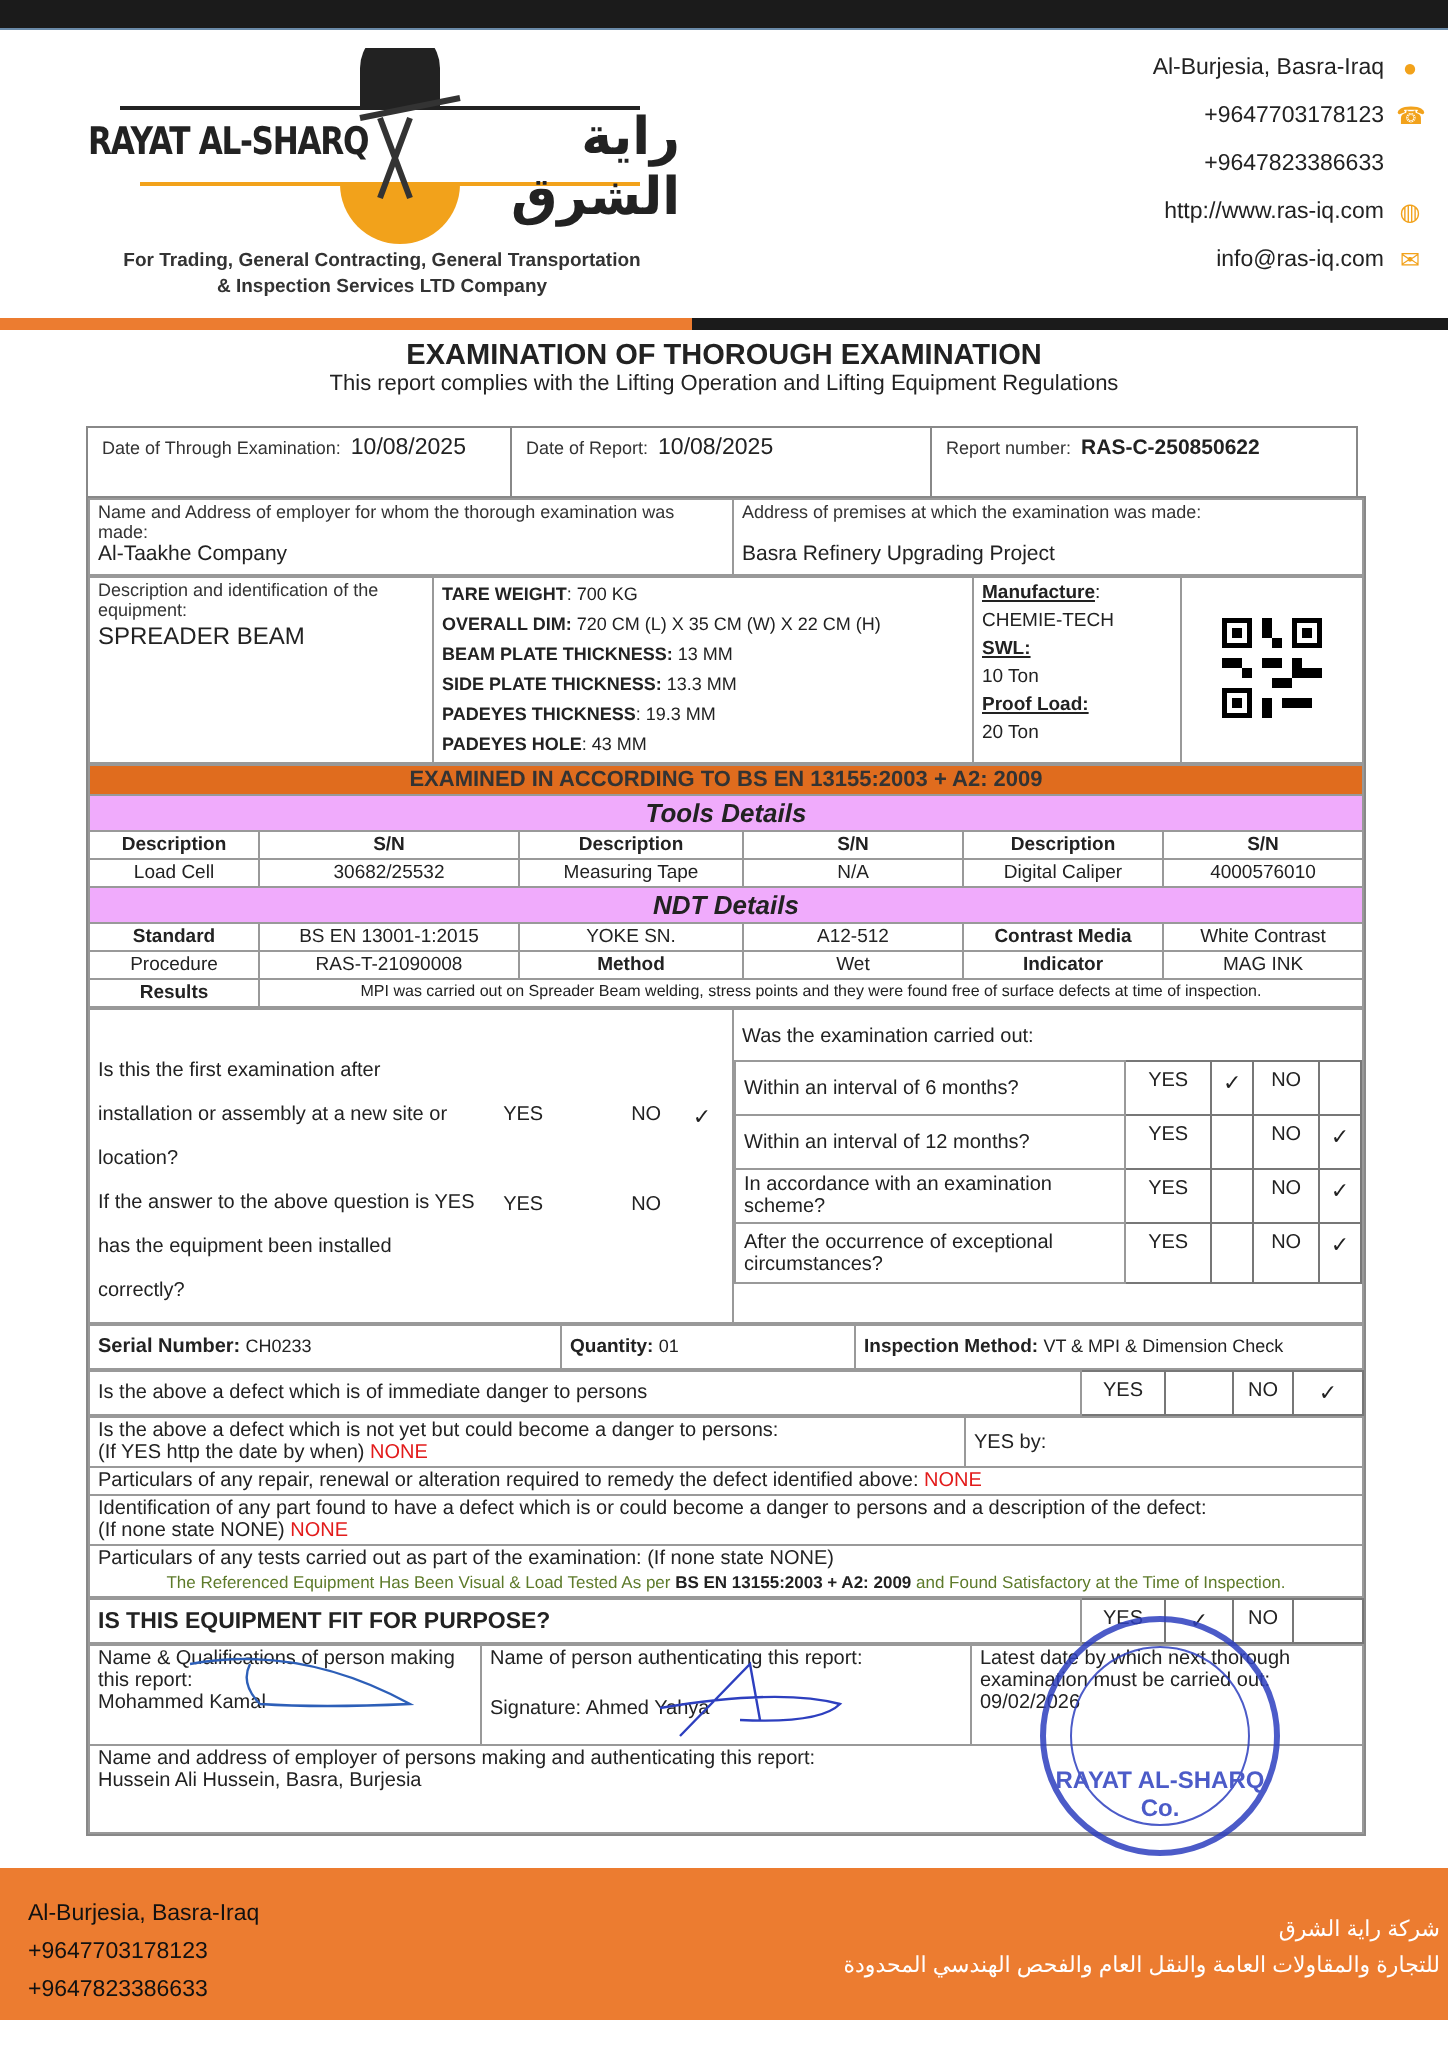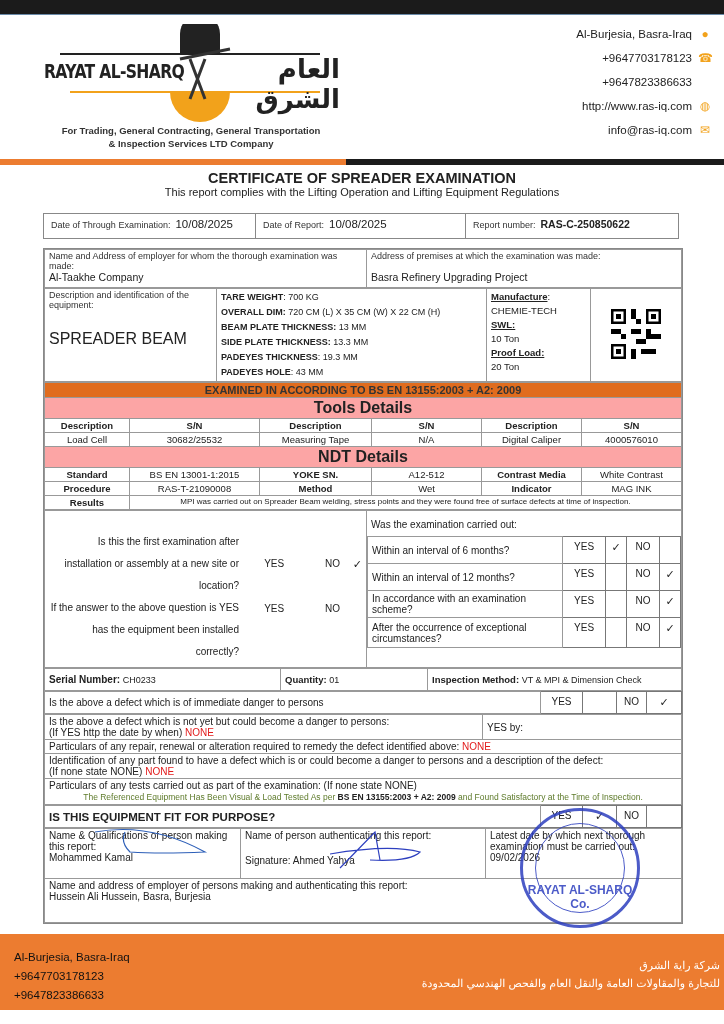--- a/index.html
+++ b/index.html
@@ -9,37 +9,37 @@
   .logo-en { position: absolute; left: 4px; top: 36px; font-family: "DejaVu Sans", sans-serif; font-weight: bold; font-size: 19px; letter-spacing: -0.8px; color: #222; transform: scaleX(0.82); transform-origin: left; }
   .logo-ar { position: absolute; left: 192px; top: 30px; font-family: "DejaVu Sans", sans-serif; font-weight: bold; font-size: 26px; color: #222; direction: rtl; }
   .tagline { position: absolute; left: 40px; top: 124px; width: 302px; text-align: center; font-size: 9.5px; line-height: 13px; color: #333; font-weight: bold; }
   .contacts { position: absolute; right: 12px; top: 22px; text-align: right; font-size: 11.5px; line-height: 24px; color: #222; }
   .contacts .ci { display: flex; justify-content: flex-end; align-items: center; gap: 6px; }
   .contacts .ico { width: 14px; height: 14px; display: inline-block; color: #f2a21b; font-size: 12px; line-height: 14px; text-align: center; }
   .hdr-line { position: absolute; top: 159px; left: 0; width: 724px; height: 6px; display: flex; }
   .hdr-line .o { width: 346px; background: #ec7c30; } .hdr-line .b { flex: 1; background: #1b1b1b; }
   .title { position: absolute; top: 170px; left: 0; width: 724px; text-align: center; font-weight: bold; font-size: 14.5px; }
   .subtitle { position: absolute; top: 186px; left: 0; width: 724px; text-align: center; font-size: 11px; color: #222; }
-  .datebar { position: absolute; top: 213px; left: 43px; width: 636px; height: 26px; border: 1px solid #888; display: flex; font-size: 10.5px; }
+  .datebar { position: absolute; top: 213px; left: 43px; width: 636px; height: 36px; border: 1px solid #888; display: flex; font-size: 10.5px; }
   .datebar > div { border-right: 1px solid #888; padding: 4px 7px; white-space: nowrap; }
   .datebar > div:last-child { border-right: none; flex: 1; }
   .datebar .lbl { font-size: 9px; color: #333; margin-right: 5px; }
   .datebar .val { font-size: 11.5px; }
   .main { position: absolute; top: 248px; left: 43px; width: 640px; border: 1px solid #888; }
   table { border-collapse: collapse; width: 100%; }
   td { border: 1px solid #999; font-size: 9.5px; padding: 1px 4px; vertical-align: top; }
   .small { font-size: 9px; color: #333; }
   .cal { font-size: 10.5px; }
   .spec b { font-weight: bold; }
   .orange { background: #e06c1e; color: #333; font-weight: bold; text-align: center; font-size: 11px; }
-  .gray { background: #fca5a5; text-align: center; font-weight: bold; font-size: 16px; }
+  .gray { background: #f0abfc; text-align: center; font-weight: bold; font-size: 13px; font-style: italic; }
   .c { text-align: center; }
   .red { color: #e21a1a; }
   .green { color: #5d7a2a; }
-  .qrow td { border: none; text-align: right; }
+  .qrow td { border: none; }
   .yn { border: 1px solid #777; text-align: center; font-size: 10px; padding: 4px 0; }
   .check { font-size: 11px; }
   .footer { position: absolute; left: 0; top: 934px; width: 724px; height: 76px; background: #ec7c30; }
   .f-left { position: absolute; left: 14px; top: 14px; font-size: 11.5px; line-height: 19px; color: #111; }
   .f-right { position: absolute; right: 4px; top: 22px; text-align: right; font-size: 11px; line-height: 18px; color: #fff; direction: rtl; }
   .stamp { position: absolute; left: 520px; top: 808px; width: 120px; height: 120px; border: 3px solid #2d3fbf; border-radius: 50%; color: #2d3fbf; opacity: 0.85; pointer-events: none; }
   .stamp .inner { position: absolute; left: 12px; top: 12px; width: 90px; height: 90px; border: 1px solid #2d3fbf; border-radius: 50%; }
   .stamp .txt { position: absolute; bottom: 14px; width: 100%; text-align: center; font-weight: bold; font-size: 12px; }
 </style>
 </head>
@@ -49,21 +49,21 @@
 
 <div class="logo">
   <svg width="300" height="100" style="position:absolute;left:0;top:0">
     <path d="M20 30 L280 30" stroke="#222" stroke-width="2"></path>
     <path d="M140 10 a20 20 0 0 1 40 0 v20 h-40z" fill="#222"></path>
     <path d="M30 68 L280 68" stroke="#f2a21b" stroke-width="2"></path>
     <path d="M130 68 a30 30 0 0 0 60 0z" fill="#f2a21b"></path>
     <path d="M150 35 L165 75 M165 35 L150 75 M140 35 L190 25" stroke="#333" stroke-width="3" fill="none"></path>
   </svg>
   <div class="logo-en">RAYAT AL-SHARQ</div>
-  <div class="logo-ar">العام الشرق</div>
+  <div class="logo-ar">راية الشرق</div>
 </div>
 <div class="tagline">
   <div>For Trading, General Contracting, General Transportation</div>
   <div>&amp; Inspection Services LTD Company</div>
 </div>
 
 <div class="contacts">
   <div class="ci">
       <span>Al-Burjesia, Basra-Iraq</span>
       <span class="ico">●</span>
@@ -84,21 +84,21 @@
       <span>info@ras-iq.com</span>
       <span class="ico">✉</span>
     </div>
 </div>
 
 <div class="hdr-line">
     <div class="o"></div>
     <div class="b"></div>
   </div>
 
-<div class="title">CERTIFICATE OF SPREADER EXAMINATION</div>
+<div class="title">EXAMINATION OF THOROUGH EXAMINATION</div>
 <div class="subtitle">This report complies with the Lifting Operation and Lifting Equipment Regulations</div>
 
 <div class="datebar">
   <div style="width:212px"><span class="lbl">Date of Through Examination:</span><span class="val">10/08/2025</span></div>
   <div style="width:210px"><span class="lbl">Date of Report:</span><span class="val">10/08/2025</span></div>
   <div><span class="lbl">Report number:</span><b style="font-size:10.5px">RAS-C-250850622</b></div>
 </div>
 
 <div class="main">
   <table>
@@ -113,21 +113,21 @@
             <div class="cal" style="margin-top:10px">Basra Refinery Upgrading Project</div>
           </td>
     </tr>
   </tbody>
     </table>
   <table>
     <tbody>
         <tr>
       <td style="width:172px;height:92px">
             <div class="small">Description and identification of the equipment:</div>
-            <div style="font-size:16px;margin-top:20px">SPREADER BEAM</div>
+            <div style="font-size:12px;margin-top:1px">SPREADER BEAM</div>
           </td>
       <td style="width:270px;line-height:15px;font-size:9px" class="spec">
         <div><b>TARE WEIGHT</b><span>: 700 KG</span></div>
         <div><b>OVERALL DIM:</b><span> 720 CM (L) X 35 CM (W) X 22 CM (H)</span></div>
         <div><b>BEAM PLATE THICKNESS:</b><span> 13 MM</span></div>
         <div><b>SIDE PLATE THICKNESS:</b><span> 13.3 MM</span></div>
         <div><b>PADEYES THICKNESS</b><span>: 19.3 MM</span></div>
         <div><b>PADEYES HOLE</b><span>: 43 MM</span></div>
       </td>
       <td style="width:104px;line-height:14px;font-size:9.5px">
@@ -187,27 +187,27 @@
           <td class="c">N/A</td>
           <td class="c">Digital Caliper</td>
           <td class="c">4000576010</td>
     </tr>
     <tr>
           <td colspan="6" class="gray">NDT Details</td>
         </tr>
     <tr>
       <td class="c" style="font-weight:bold">Standard</td>
           <td class="c">BS EN 13001-1:2015</td>
-          <td class="c" style="font-weight:bold">YOKE SN.</td>
+          <td class="c" style="font-weight:normal">YOKE SN.</td>
           <td class="c">A12-512</td>
           <td class="c" style="font-weight:bold">Contrast Media</td>
           <td class="c">White Contrast</td>
     </tr>
     <tr>
-      <td class="c" style="font-weight:bold">Procedure</td>
+      <td class="c" style="font-weight:normal">Procedure</td>
           <td class="c">RAS-T-21090008</td>
           <td class="c" style="font-weight:bold">Method</td>
           <td class="c">Wet</td>
           <td class="c" style="font-weight:bold">Indicator</td>
           <td class="c">MAG INK</td>
     </tr>
     <tr>
       <td class="c" style="font-weight:bold">Results</td>
           <td colspan="5" class="c" style="font-size:8px">MPI was carried out on Spreader Beam welding, stress points and they were found free of surface defects at time of inspection.</td>
     </tr>

